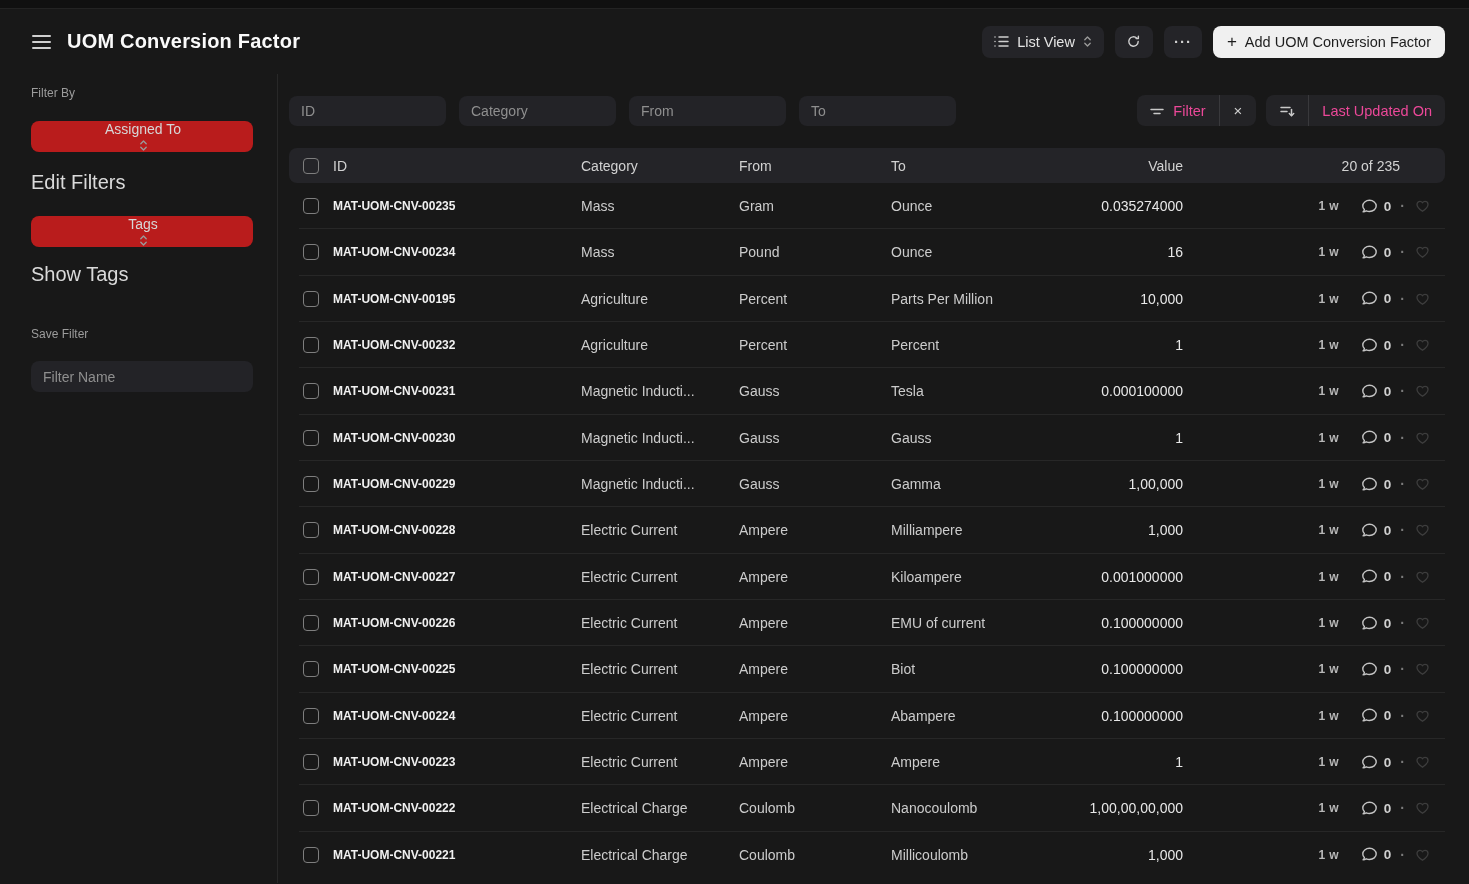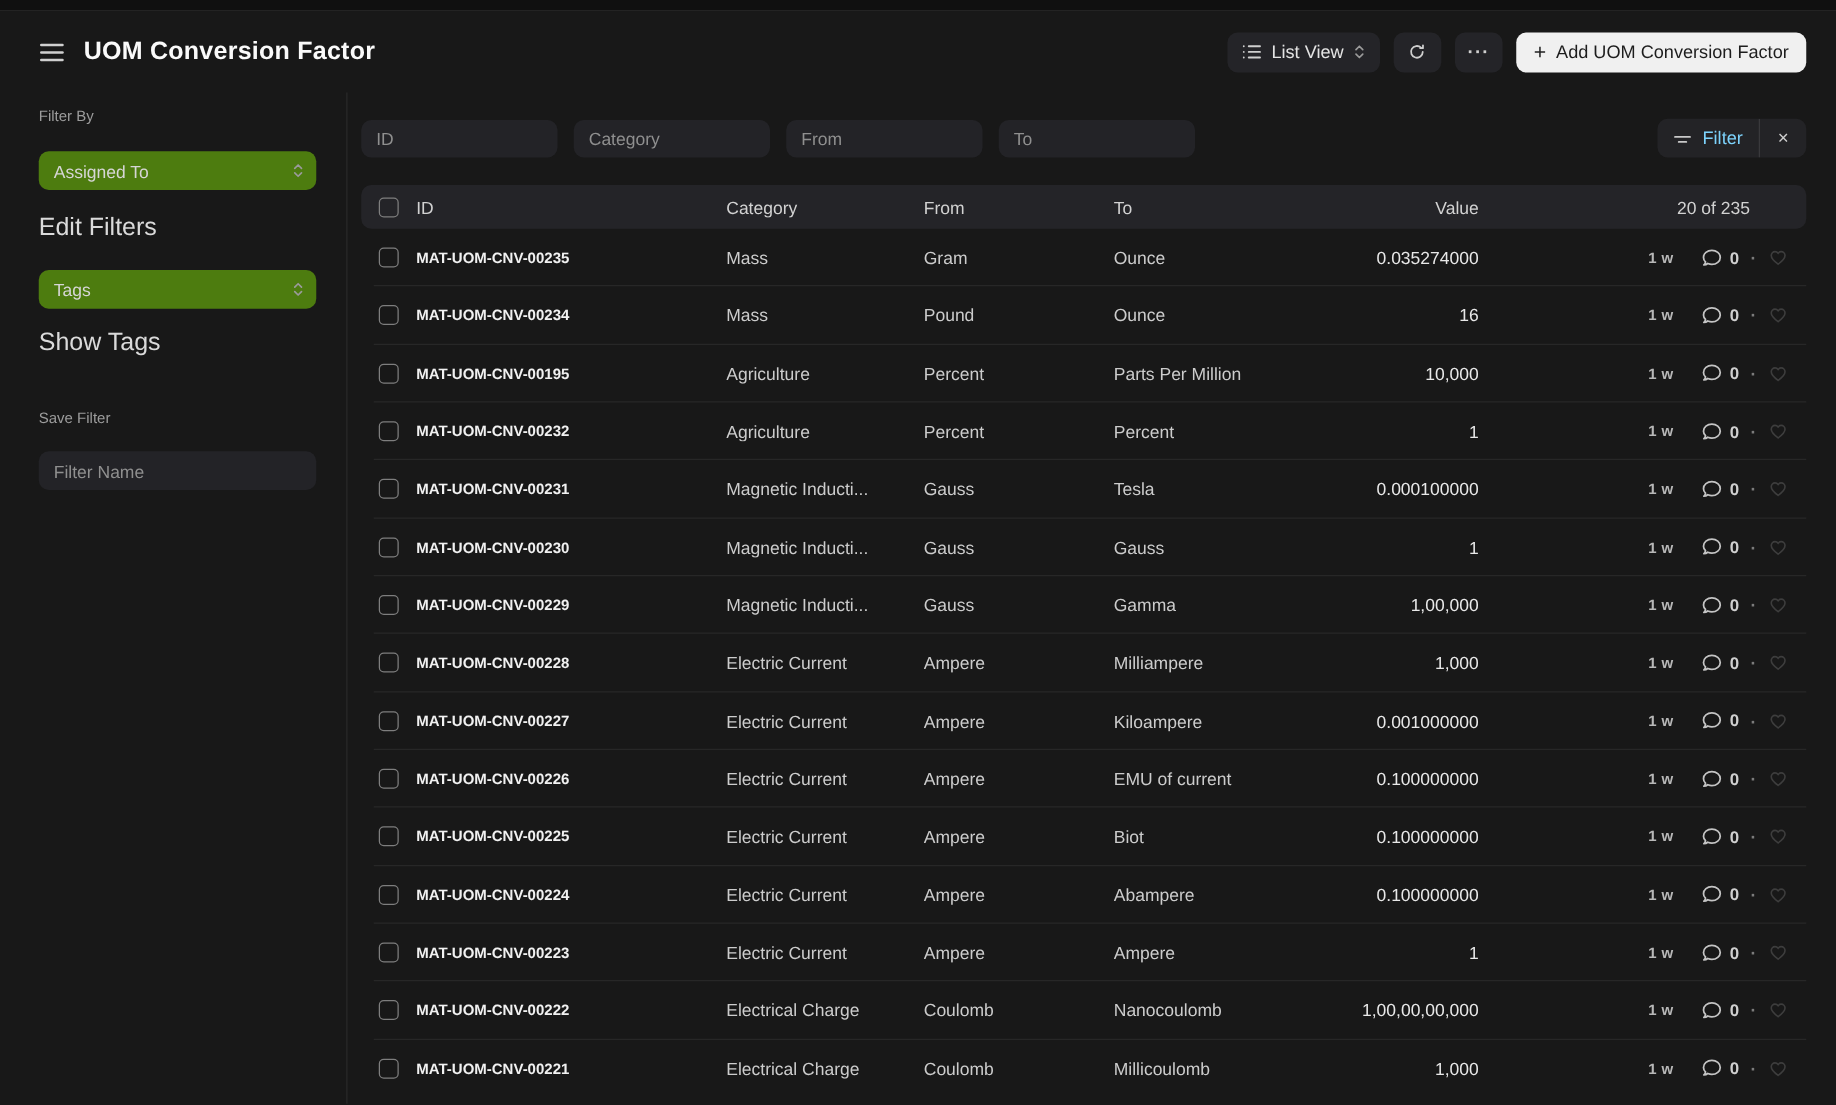--- a/index.html
+++ b/index.html
@@ -26,42 +26,42 @@
   .btn.icononly { width:38px; justify-content:center; padding:0; }
   .btn.primary { background:#f0f0f0; color:#1d1d1d; font-weight:500; padding:0 14px; }
   .ellipsis-glyph { letter-spacing:1px; font-weight:700; color:#d0d0d0; font-size:15px; }
   .plus-glyph { font-size:17px; font-weight:400; line-height:1; }
 
   
   .bodywrap { display:flex; height:809px; }
   .sidebar { width:277px; flex-shrink:0; padding:12px 24px 0 31px; }
   .side-label { font-size:12px; color:#9c9c9c; margin-bottom:21px; }
   .side-select {
-    height:31px; background:#4d7c0f; border-radius:8px; display:flex;
+    height:31px; background:#b91c1c; border-radius:8px; display:flex;
     align-items:center; justify-content:space-between; padding:0 10px 0 12px;
-    font-size:14px; color:#d6d6d6; cursor:pointer;
+    font-size:14px; color:#d6d6d6; cursor:pointer;flex-direction:column;
   }
   .mb19 { margin-bottom:19px; } .mb15 { margin-bottom:15px; }
   .mb22 { margin-bottom:22px; } .mb16 { margin-bottom:16px; }
   .mb41 { margin-bottom:41px; } .mb20 { margin-bottom:20px; }
   .side-link { font-size:20px; color:#dadada; cursor:pointer; width:max-content; }
   .text-input {
     width:100%; height:31px; background:#232327; border:none; border-radius:8px;
     padding:0 12px; color:#d6d6d6; font-size:14px; font-family:inherit; outline:none;
   }
   input::placeholder { color:#8f8f8f; }
 
   .main { flex:1; border-left:1px solid #282828; padding:21px 24px 0 11px; }
 
   
   .filterbar { display:flex; align-items:center; gap:13px; }
   .filter-input { width:157px; height:30px; }
   .fgroup-right { margin-left:auto; display:flex; gap:10px; }
   .pillgroup { display:flex; align-items:stretch; background:#232326; border-radius:8px; height:31px; overflow:hidden; }
-  .pillseg { display:flex; align-items:center; padding:0 13px; gap:9px; font-size:14.5px; color:#7dd3fc; cursor:pointer; }
+  .pillseg { display:flex; align-items:center; padding:0 13px; gap:9px; font-size:14.5px; color:#ec4899; cursor:pointer; }
   .pilldiv { width:1px; background:#39393c; }
   .xseg { font-size:15px; color:#cfcfcf; padding:0 14px; }
 
   
   .table { margin-top:22px; }
   .thead {
     height:35px; background:#242428; border-radius:8px; display:flex;
     align-items:center; font-size:14px; color:#d2d2d2;
   }
   .trow { height:46.33px; display:flex; align-items:center; position:relative; font-size:14px; cursor:pointer; }
@@ -198,20 +198,38 @@
                 </svg>
             </span>
             <span>Filter</span>
           </div>
           <div class="pilldiv"></div>
           <div class="pillseg xseg">
             <span>×</span>
           </div>
         </div>
 
+        <div class="pillgroup">
+          <div class="pillseg">
+            <span class="icon">
+              <svg width="16" height="14" viewBox="0 0 16 14">
+                  <g fill="none" stroke="#c9c9c9" stroke-width="1.5" stroke-linecap="round" stroke-linejoin="round">
+                    <line x1="2" y1="3.5" x2="11" y2="3.5"></line>
+                    <line x1="2" y1="7.5" x2="8" y2="7.5"></line>
+                    <path d="M12.5 5.5v6"></path>
+                    <path d="M10.3 9.5l2.2 2.2 2.2-2.2"></path>
+                  </g>
+                </svg>
+            </span>
+          </div>
+          <div class="pilldiv"></div>
+          <div class="pillseg">
+            <span>Last Updated On</span>
+          </div>
+        </div>
       </div>
     </div>
 
     <div class="table">
       <div class="thead">
         <span class="ckbox"></span>
         <div class="c-id">ID</div>
         <div class="c-cat">Category</div>
         <div class="c-from">From</div>
         <div class="c-to">To</div>

